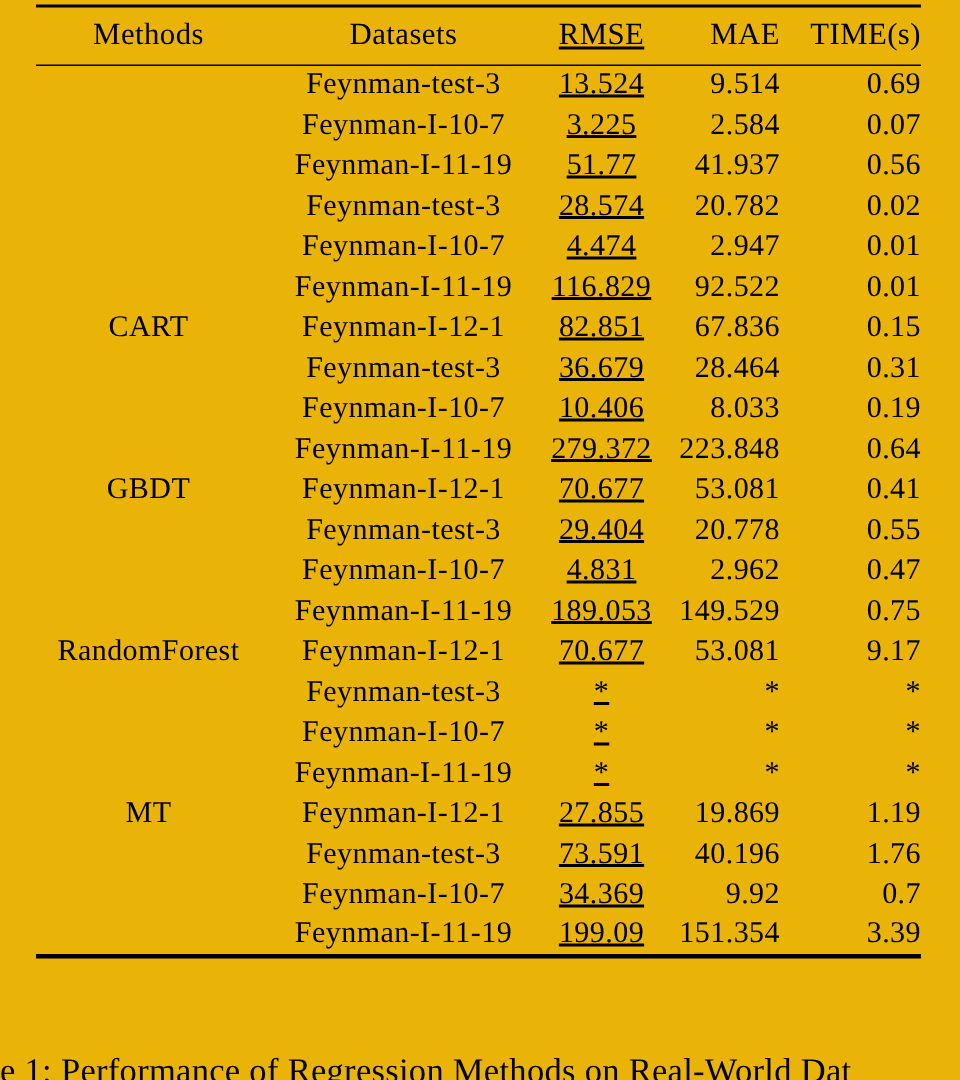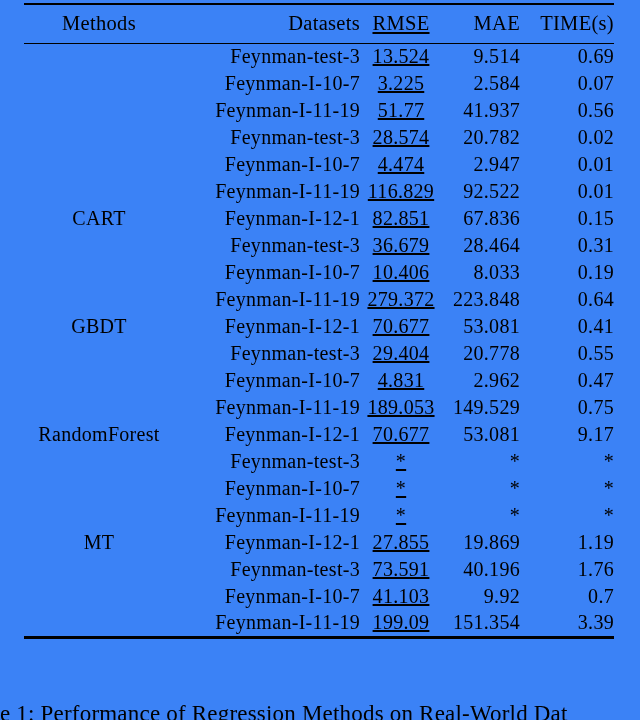--- a/index.html
+++ b/index.html
@@ -1,39 +1,39 @@
 <!DOCTYPE html>
 <html><head>
 <meta charset="utf-8">
 <style>
   * { margin:0; padding:0; box-sizing:border-box; }
   html, body { background:#ffffff; }
   .page {
     position:relative; width:640px; height:720px;
-    background:#3b82f6; overflow:hidden;
+    background:#eab308; overflow:hidden;
     font-family:"Liberation Serif","DejaVu Serif",serif;
     color:#000000;
   }
   table.results {
     position:absolute; left:24px; top:3px; width:590px;
     border-collapse:collapse;
     border-top:2.5px solid #000;
     border-bottom:3.5px solid #000;
   }
   table.results thead tr { border-bottom:1.5px solid #000; }
   table.results th {
     font-weight:normal; font-size:20.5px; height:39px;
     vertical-align:middle; letter-spacing:0.3px;
   }
   table.results td {
     font-size:20px; height:27px; vertical-align:middle;
     letter-spacing:0.3px; white-space:nowrap;
   }
   .col-method  { width:150px; text-align:center; }
-  .col-dataset { width:186px; text-align:right; padding-left:4px; }
+  .col-dataset { width:186px; text-align:center; padding-left:4px; }
   .col-rmse    { width:82px;  text-align:center;text-decoration:underline; }
   .col-mae     { width:78px;  text-align:right; }
   .col-time    { width:94px;  text-align:right; }
   .caption {
     position:absolute; left:0px; top:701px;
     font-size:23px; letter-spacing:0.2px; white-space:nowrap;
   }
 </style>
 </head>
 <body>
@@ -187,21 +187,21 @@
         <tr>
           <td class="col-method"></td>
           <td class="col-dataset">Feynman-test-3</td>
           <td class="col-rmse">73.591</td>
           <td class="col-mae">40.196</td>
           <td class="col-time">1.76</td>
         </tr>
         <tr>
           <td class="col-method"></td>
           <td class="col-dataset">Feynman-I-10-7</td>
-          <td class="col-rmse">41.103</td>
+          <td class="col-rmse">34.369</td>
           <td class="col-mae">9.92</td>
           <td class="col-time">0.7</td>
         </tr>
         <tr>
           <td class="col-method"></td>
           <td class="col-dataset">Feynman-I-11-19</td>
           <td class="col-rmse">199.09</td>
           <td class="col-mae">151.354</td>
           <td class="col-time">3.39</td>
         </tr>

